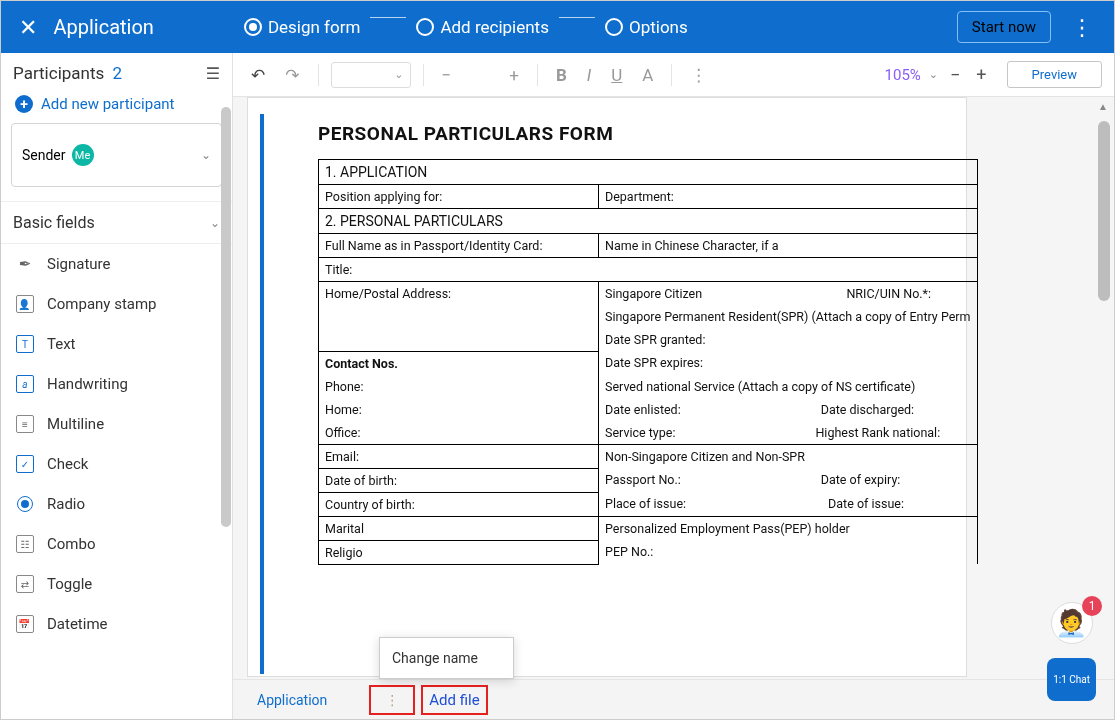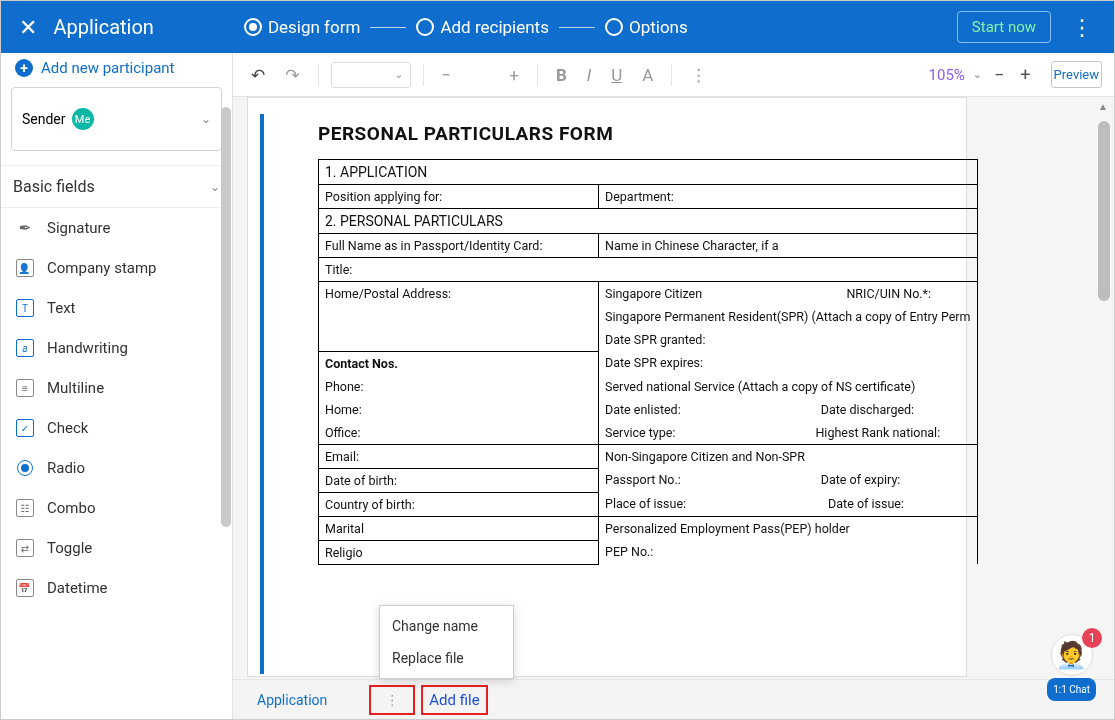--- a/index.html
+++ b/index.html
@@ -2,26 +2,26 @@
 <html><head>
 <meta charset="utf-8">
 <style>
   * { box-sizing: border-box; margin: 0; padding: 0; font-family: -apple-system, BlinkMacSystemFont, "Segoe UI", Roboto, Arial, sans-serif; }
   body { width: 1115px; height: 720px; overflow: hidden; border: 1px solid #ccc; position: relative; background: #fff; }
   
   
   .header { height: 52px; background: #0f6ecd; color: #fff; display: flex; align-items: center; padding: 0 12px; gap: 10px; }
   .header .close { font-size: 22px; cursor: pointer; font-weight: 300; padding: 4px 6px;}
   .header .title { font-size: 20px; font-weight: 400; margin-right: 80px;}
-  .steps { display: flex; align-items: center; gap: 10px; flex: 1;}
+  .steps { display: flex; align-items: flex-start; gap: 10px; flex: 1;}
   .step { display: flex; align-items: center; gap: 6px; font-size: 17px; }
   .step-radio { width: 18px; height: 18px; border: 2px solid #fff; border-radius: 50%; display: inline-flex; align-items: center; justify-content: center;}
   .step-radio.active::after { content:""; width:8px;height:8px;background:#fff;border-radius:50%;}
   .step-sep { width: 36px; height: 1px; background: #fff; opacity:.7;}
-  .start-btn { border: 1px solid #84c0f5; color: #86efac; padding: 6px 14px; border-radius: 4px; font-size: 15px; cursor:pointer; }
+  .start-btn { border: 1px solid #84c0f5; color: #000000; padding: 6px 14px; border-radius: 4px; font-size: 15px; cursor:pointer; }
   .header-more { font-size: 22px; padding: 4px 4px 4px 10px; cursor:pointer; letter-spacing: 5px;}
   
   
   .body { display: flex; height: calc(720px - 52px - 2px); }
   
   
   .sidebar { width: 232px; border-right: 1px solid #e1e1e1; display:flex; flex-direction:column; overflow:hidden; position:relative;}
   .participants-h { display:flex; align-items:center; justify-content:space-between; padding: 10px 12px 6px 12px; }
   .participants-h .lbl { font-size: 17px; color:#333;}
   .participants-h .count { color:#0f6ecd; margin-left:4px;}
@@ -45,21 +45,21 @@
   
   .main { flex:1; display:flex; flex-direction:column; overflow:hidden;}
   .toolbar { height:44px; border-bottom:1px solid #e4e4e4; display:flex; align-items:center; padding:0 12px; gap:8px; color:#777;}
   .tbtn { padding:4px 6px; font-size:17px; cursor:pointer; color:#999;}
   .tbtn.dark{color:#444;}
   .tsep{width:1px;height:22px;background:#e4e4e4;margin:0 4px;}
   .font-sel{border:1px solid #ddd;border-radius:3px;width:80px;height:26px;display:flex;align-items:center;justify-content:flex-end;padding-right:6px;font-size:11px;color:#999;}
   .zoom{margin-left:auto;display:flex;align-items:center;gap:8px;}
   .zoom .z{font-size:15px;color:#8b5cf6;}
   .zoom .zb{font-size:18px;color:#555;cursor:pointer;padding:2px 4px;}
-  .preview-btn{border:1px solid #c6c6c6;padding:5px 2px;border-radius:3px;font-size:13px;color:#0f6ecd;cursor:pointer;margin-left:8px;}
+  .preview-btn{border:1px solid #c6c6c6;padding:5px 24px;border-radius:3px;font-size:13px;color:#0f6ecd;cursor:pointer;margin-left:8px;}
   
   .canvas-wrap{flex:1;background:#f5f5f5;position:relative;overflow:hidden;}
   .canvas-scroll{position:absolute;right:4px;top:8px;width:12px;height:95%;background:transparent;}
   .canvas-scroll::before{content:"▲";position:absolute;top:-4px;left:0;font-size:10px;color:#888;}
   .canvas-scroll-thumb{position:absolute;right:4px;top:24px;width:12px;height:180px;background:#bdbdbd;border-radius:6px;}
   .page{position:absolute;left:14px;top:0;width:720px;height:580px;background:#fff;border:1px solid #ddd;}
   .page-edge{position:absolute;left:12px;top:16px;width:4px;height:560px;background:#0f6ecd;}
   .doc{position:absolute;left:70px;top:24px;width:660px;font-size:12.5px;color:#111;}
   .doc h1{font-size:19px;font-weight:bold;margin-bottom:14px;letter-spacing:.5px;}
   .tbl{width:100%;border-collapse:collapse;}
@@ -77,21 +77,21 @@
   .add-file{color:#1d4ed8;font-size:15px;cursor:pointer;}
   
   
   .ctxmenu{position:absolute;left:378px;bottom:40px;background:#fff;border:1px solid #ccc;box-shadow:0 2px 10px rgba(0,0,0,.15);width:135px;padding:4px 0;z-index:50;}
   .ctxmenu .mi{padding:8px 12px;font-size:14px;color:#333;cursor:pointer;}
   
   
   .chatbub{position:absolute;right:18px;bottom:18px;text-align:center;cursor:pointer;}
   .chatbub .face{width:42px;height:42px;background:#fff;border-radius:50%;display:flex;align-items:center;justify-content:center;font-size:26px;border:1px solid #ddd;margin:0 auto;}
   .chatbub .badge{position:absolute;top:-6px;right:-6px;background:#e64258;color:#fff;border-radius:50%;width:20px;height:20px;font-size:12px;display:flex;align-items:center;justify-content:center;}
-  .chatbub .lab{background:#0f6ecd;color:#fff;font-size:10px;padding:6px 6px;border-radius:8px;margin-top:2px;display:inline-block;}
+  .chatbub .lab{background:#0f6ecd;color:#fff;font-size:10px;padding:16px 6px;border-radius:8px;margin-top:14px;display:inline-block;}
 </style>
 </head>
 <body>
 
 <div class="header">
   <span class="close">✕</span>
   <span class="title">Application</span>
   <div class="steps">
     <div class="step">
       <span class="step-radio active"></span>
@@ -108,20 +108,24 @@
       <span>Options</span>
     </div>
   </div>
   <div class="start-btn">Start now</div>
   <span class="header-more">⋮</span>
 </div>
 
 <div class="body">
 
   <div class="sidebar">
+    <div class="participants-h">
+      <span class="lbl"><span>Participants</span> <span class="count">2</span></span>
+      <span class="list-icon">☰</span>
+    </div>
     <div class="add-participant">
       <span class="plus">+</span>
       <span>Add new participant</span>
     </div>
     <div class="sender-select">
       <span>Sender</span>
       <span class="me-chip">Me</span>
       <span class="chev">⌄</span>
     </div>
     <div class="basic-h">
@@ -319,20 +323,19 @@
       <span style="width:6px"></span>
       <span class="red-box">
         <span class="add-file">Add file</span>
       </span>
     </div>
   </div>
 </div>
 
 <div class="ctxmenu">
   <div class="mi">Change name</div>
-  <div class="mi">Replace file</div>
 </div>
 
 <div class="chatbub">
   <div class="face">🧑‍💼</div>
   <div class="badge">1</div>
   <div class="lab">1:1 Chat</div>
 </div>
 
 </body></html>

